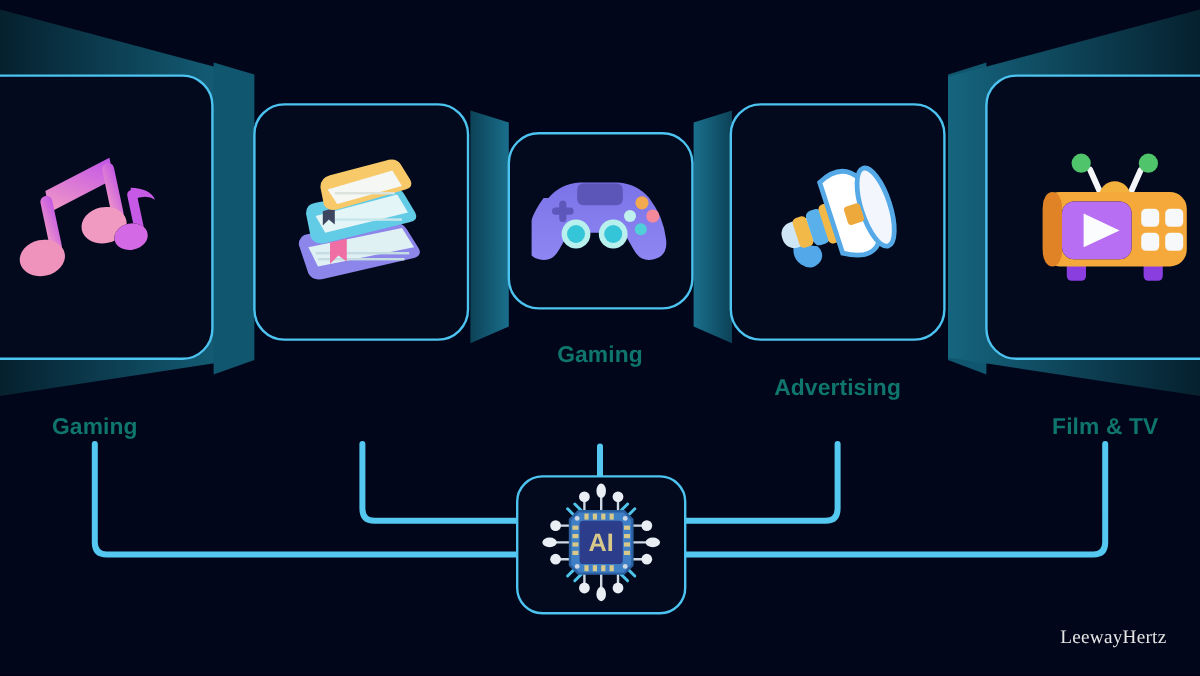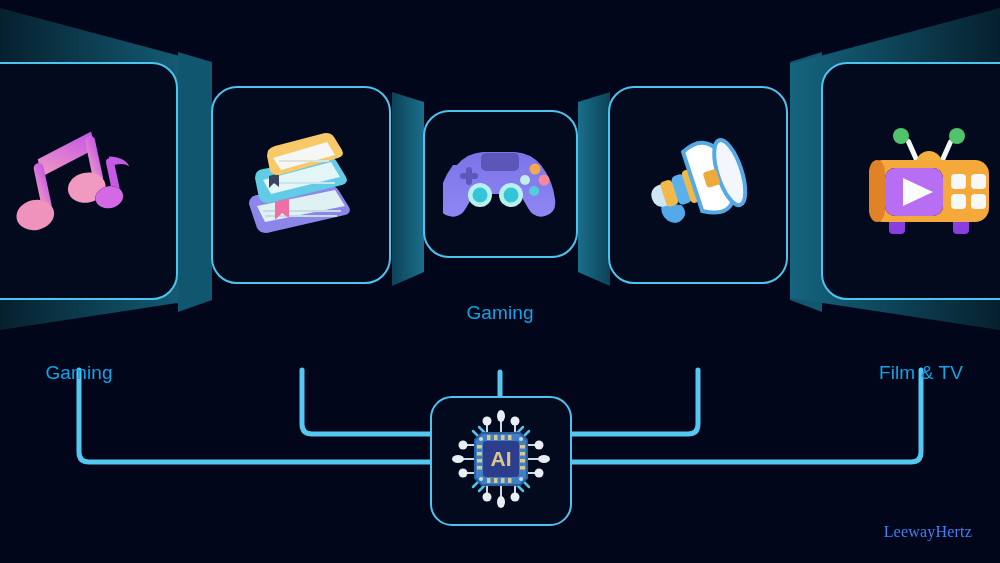--- a/index.html
+++ b/index.html
@@ -30,50 +30,49 @@
     left:0; top:0; right:0; bottom:0;
     display:flex;
     align-items:center;
     justify-content:center;
   }
   .card svg{ display:block; }
 
   
   .label{
     position:absolute;
-    color:#0ea5e9;
+    color:#0f766e;
     font-size:19px;
-    font-weight:400;
+    font-weight:700;
     letter-spacing:.1px;
     white-space:nowrap;
     text-align:center;
     transform:translateX(-50%);
-    margin-top:16px;
   }
 
   
   #center-node{
     position:absolute;
     left:430px; top:396px;
-    width:142px; height:130px;
+    width:142px; height:116px;
     border:2px solid #4dc3f0;
     border-radius:22px;
     background:#030a1d;
     box-sizing:border-box;
     display:flex;
     align-items:center;
     justify-content:center;
     z-index:6;
   }
 
   
   #watermark{
     position:absolute;
     right:28px; bottom:22px;
-    color:#3b82f6;
+    color:#e5e5e5;
     font-family:"Liberation Serif", serif;
     font-size:16px;
     letter-spacing:.2px;
   }
   .wires{ position:absolute; left:0; top:0; }
 </style>
 </head>
 <body>
 
 <div id="stage">
@@ -265,20 +264,21 @@
 
     <path d="M500 372 L500 396" stroke="#55c8f2" stroke-width="5" fill="none" stroke-linecap="round"></path>
 
     <path d="M698 370 L698 424 q0 10 -10 10 L572 434" stroke="#55c8f2" stroke-width="5" fill="none" stroke-linecap="round"></path>
 
     <path d="M921 370 L921 452 q0 10 -10 10 L572 462" stroke="#55c8f2" stroke-width="5" fill="none" stroke-linecap="round"></path>
   </svg>
 
   <div class="label" style="left:79px; top:346px; z-index:5;">Gaming</div>
   <div class="label" style="left:500px; top:286px; z-index:5;">Gaming</div>
+  <div class="label" style="left:698px; top:313px; z-index:5;">Advertising</div>
   <div class="label" style="left:921px; top:346px; z-index:5;">Film &amp; TV</div>
 
   <div id="center-node">
     <div>
       <svg width="104" height="104" viewBox="0 0 104 104">
         <g stroke="#cfd9e4" stroke-width="2" fill="none" stroke-linecap="round">
 
           <path d="M52 8 L52 30"></path>
           <path d="M38 16 L38 24 L38 30"></path>
           <path d="M66 16 L66 24 L66 30"></path>

